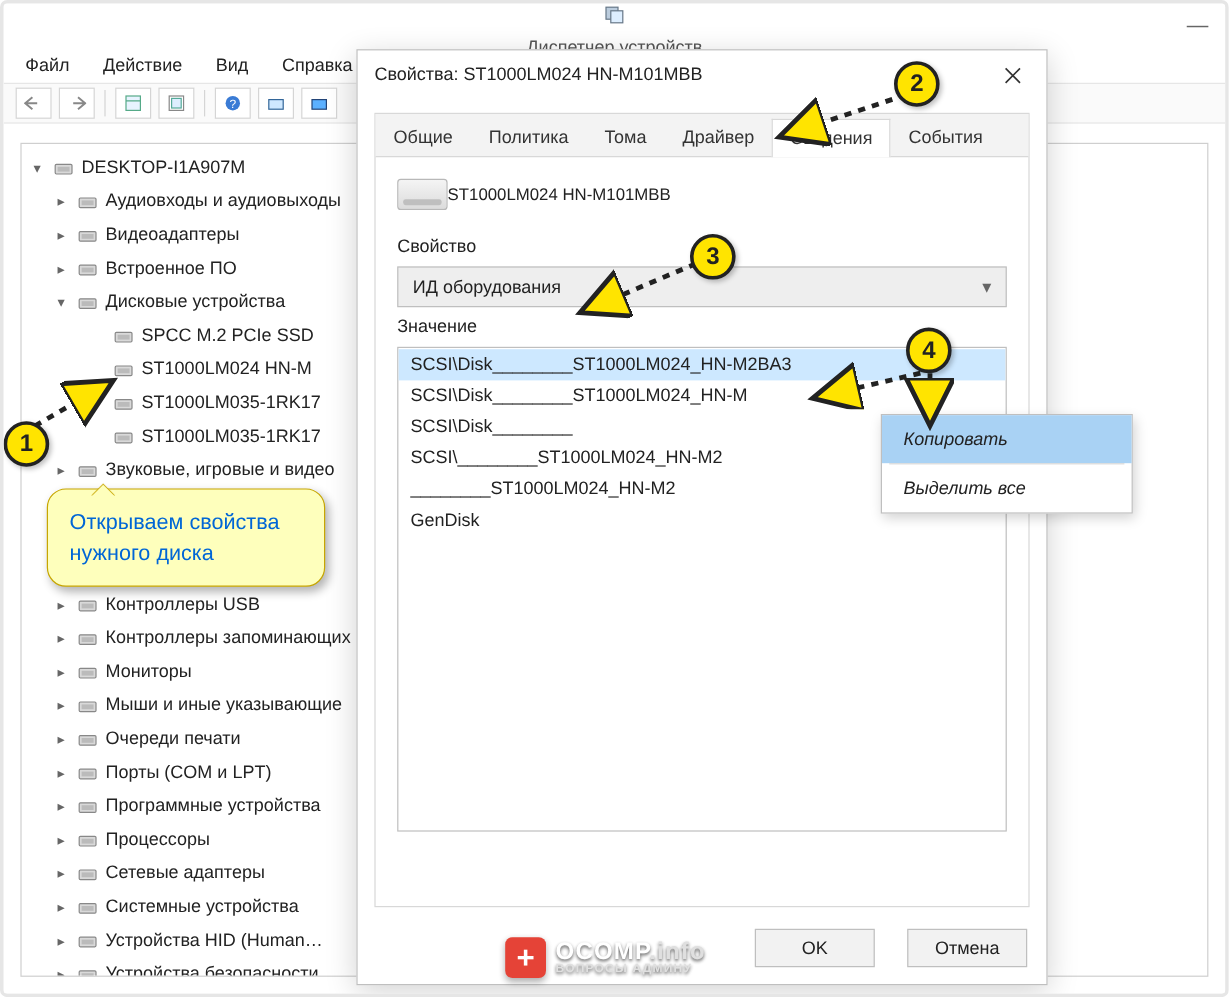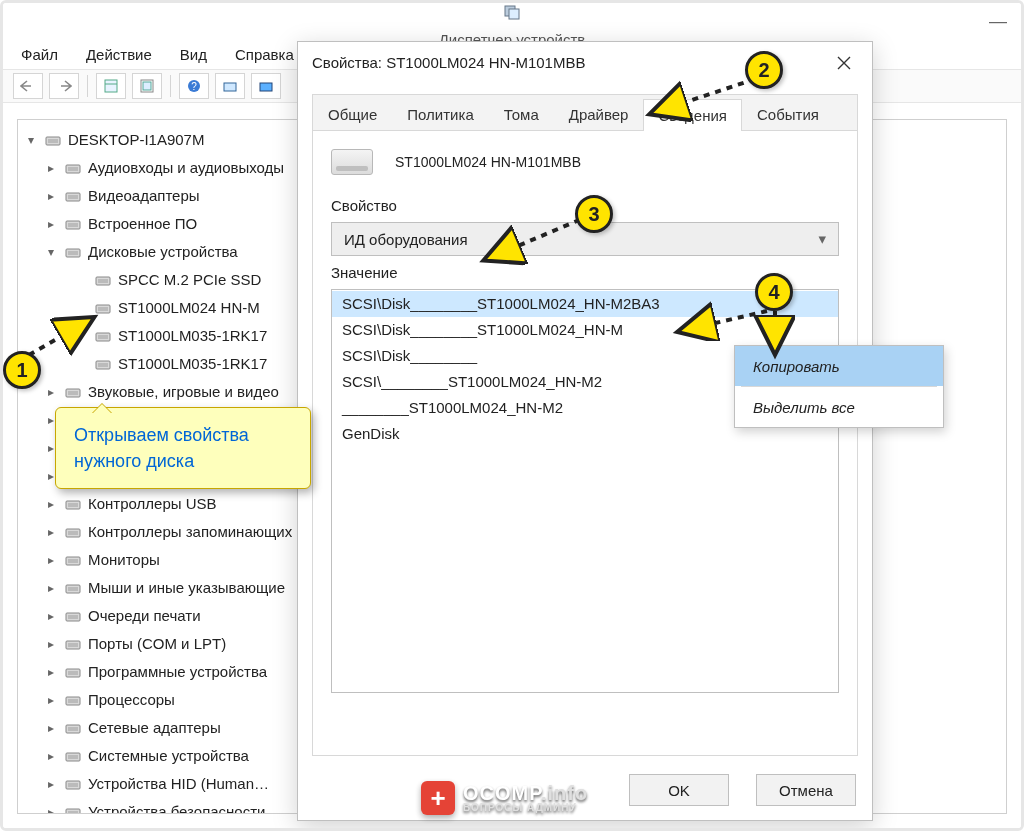--- a/index.html
+++ b/index.html
@@ -28,21 +28,21 @@
 
   
   .dlg { position: absolute; left: 294px; top: 38px; width: 576px; height: 780px; background: #fff; border: 1px solid #bfbfbf; box-shadow: 0 6px 24px rgba(0,0,0,0.18); }
   .dlg-titlebar { height: 40px; display: flex; align-items: center; padding: 0 14px; font-size: 15px; color: #222; }
   .dlg-close { position: absolute; right: 10px; top: 6px; width: 36px; height: 30px; display: flex; align-items: center; justify-content: center; font-size: 20px; color: #333; }
   .dlg-body { position: absolute; left: 14px; right: 14px; top: 52px; bottom: 64px; border: 1px solid #d8d8d8; background: #fff; }
   .tabs { display: flex; align-items: flex-end; height: 36px; border-bottom: 1px solid #d8d8d8; background: #f3f3f3; }
   .tab { padding: 7px 14px; font-size: 15px; border: 1px solid transparent; border-bottom: none; color: #333; }
   .tab.active { background: #fff; border-color: #d8d8d8; position: relative; top: 1px; margin-top: 40px; }
   .tab-content { padding: 18px 18px 14px 18px; height: calc(100% - 36px); position: relative; }
-  .dev-row { display: flex; align-items: center; gap: 22px; margin-bottom: 22px; text-align: right; }
+  .dev-row { display: flex; align-items: center; margin-bottom: 22px; text-align: right; }
   .drive-icon { width: 42px; height: 26px; background: linear-gradient(#f4f4f4,#dcdcdc); border: 1px solid #b8b8b8; border-radius: 3px; position: relative; }
   .drive-icon::after { content: ""; position: absolute; left: 4px; right: 4px; bottom: 3px; height: 5px; background: #bfbfbf; border-radius: 2px; }
   .lbl { font-size: 15px; margin-bottom: 8px; }
   .combo { display: flex; align-items: center; justify-content: space-between; height: 34px; border: 1px solid #bfbfbf; background: #eee; padding: 0 12px; color: #222; font-size: 15px; }
   .combo .chev { color: #666; }
   .listwrap { margin-top: 6px; }
   .listbox { border: 1px solid #bfbfbf; height: 404px; background: #fff; padding: 1px 0; font-size: 15px; line-height: 26px; overflow: hidden; }
   .listbox .row { padding: 0 10px; white-space: nowrap; }
   .listbox .row.sel { background: #cde8ff; }
   .dlg-buttons { position: absolute; right: 16px; bottom: 14px; display: flex; gap: 27px; }
@@ -480,21 +480,21 @@
         </marker>
       </defs>
     <path d="M30 8 L30 48" stroke="#222" stroke-width="4" stroke-dasharray="6 6" fill="none" marker-end="url(#ah4b)"></path>
   </svg>
 
   <div class="badge" style="left:0px;  top:348px;">1</div>
   <div class="badge" style="left:742px; top:48px;">2</div>
   <div class="badge" style="left:572px; top:192px;">3</div>
   <div class="badge" style="left:752px; top:270px;">4</div>
 
-  <div class="callout" style="left:52px; top:404px; width:256px;">
+  <div class="callout" style="left:36px; top:404px; width:232px;border-radius:16px;">
     <span>Открываем свойства нужного диска</span>
   </div>
 
   <div class="watermark">
     <div class="wm-plus">+</div>
     <div class="wm-text">
       <div class="l1"><span>OCOMP</span><span style="color:#ddd">.info</span></div>
       <div class="l2">ВОПРОСЫ АДМИНУ</div>
     </div>
   </div>

